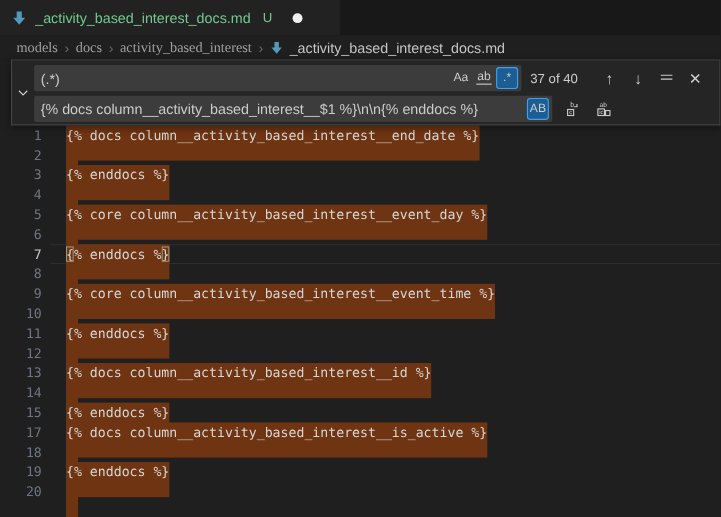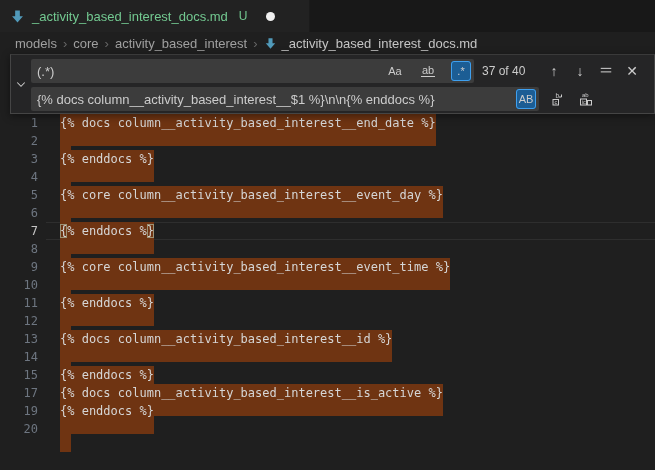--- a/index.html
+++ b/index.html
@@ -15,21 +15,21 @@
   .tabbar { height:32px; background:#181818; display:flex; }
   .tab {
     width:310px; background:#222222; display:flex; align-items:center;
     padding:0 10px; gap:7px; border-right:1px solid #1b1b1b; cursor:pointer;
   }
   .tab-label { color:#73c991; font-size:13px; white-space:nowrap; }
   .git-badge { color:#73c991; font-size:12px; margin-left:4px; }
   .mod-dot { width:9px; height:9px; border-radius:50%; background:#f0f0f0; margin-left:11px; flex:none; }
   
   .breadcrumbs { height:22px; display:flex; align-items:center; padding-left:15px; font-size:13px; color:#a0a0a0; gap:6px; background:#1f1f1f; }
-  .crumb { cursor:pointer; white-space:nowrap; }
+  .crumb { cursor:pointer; white-space:nowrap;font-family:Liberation Serif, serif; }
   .crumb-sep { color:#666; font-size:13px; }
   .crumb-file { color:#c5c5c5; display:flex; align-items:center; gap:5px; cursor:pointer; }
   
   .editor { position:absolute; top:54px; left:0; right:0; bottom:0; background:#1f1f1f; }
   .lines { position:absolute; top:60px; left:0; right:0; }
   .line { height:18px; display:flex; font-family:"DejaVu Sans Mono", monospace; font-size:12px; line-height:18px; position:relative; }
   .gutter { width:38px; flex:none; text-align:right; color:#6e7681; font-size:12px; }
   .gutter.cur { color:#c6c6c6; }
   .code { margin-left:22px; white-space:pre; color:#d6d6d6; }
   .match-bg { display:inline-block; height:32px; background:#6f3412; }
@@ -40,26 +40,26 @@
   .find-widget {
     position:absolute; top:54px; left:10px; right:0; height:60px;
     background:#252526; border:1px solid #454545; border-top-color:#3a3a3a;
     box-shadow:0 2px 8px rgba(0,0,0,0.45); display:flex; z-index:10;
   }
   .toggle-col { width:20px; display:flex; align-items:center; justify-content:center; cursor:pointer; color:#cccccc; }
   .fw-rows { flex:1; padding:4px 6px 4px 0; display:flex; flex-direction:column; gap:4px; }
   .frow { display:flex; align-items:center; height:24px; }
   .input-wrap { height:24px; background:#3c3c3c; border-radius:2px; display:flex; align-items:center; flex:none; }
   .find-wrap { width:443px; }
-  .replace-wrap { width:508px; }
+  .replace-wrap { width:471px; }
   .fw-input {
     background:transparent; border:none; outline:none; color:#cccccc;
     font:13px "Liberation Sans", sans-serif; padding:0 6px; flex:1; min-width:0;
   }
-  .opt-group { display:flex; gap:13px; padding-right:3px; flex:none;align-items:center; }
+  .opt-group { display:flex; gap:1px; padding-right:3px; flex:none;align-items:center; }
   .opt {
     width:20px; height:20px; border-radius:3px; display:flex; align-items:center;
     justify-content:center; font-size:11px; color:#cccccc; cursor:pointer; flex:none;
   }
   .opt.active { background:#1c5d94; outline:1px solid #3fa0ef; outline-offset:-1px; }
   .ww { border-bottom:1px solid currentColor; padding:0 1px; line-height:11px; }
   .count { margin-left:8px; font-size:12px; color:#cccccc; white-space:nowrap; min-width:58px; }
   .nav-group { margin-left:auto; display:flex; align-items:center; gap:6px; padding-right:6px; }
   .icon-btn { width:20px; height:20px; display:flex; align-items:center; justify-content:center; color:#cccccc; border-radius:3px; cursor:pointer; font-size:14px; }
   .rep-btns { display:flex; align-items:center; gap:8px; margin-left:9px; }
@@ -77,21 +77,21 @@
     </span>
     <span class="tab-label">_activity_based_interest_docs.md</span>
     <span class="git-badge">U</span>
     <span class="mod-dot"></span>
   </div>
 </div>
 
 <div class="breadcrumbs">
   <span class="crumb">models</span>
   <span class="crumb-sep">›</span>
-  <span class="crumb">core</span>
+  <span class="crumb">docs</span>
   <span class="crumb-sep">›</span>
   <span class="crumb">activity_based_interest</span>
   <span class="crumb-sep">›</span>
   <span class="crumb-file">
     <span>
       <svg width="13" height="13" viewBox="0 0 16 16">
         <path fill="#519aba" d="M8 14.5 2.2 7.6h3.3V1.5h5v6.1h3.3L8 14.5z"></path>
       </svg>
     </span>
     <span>_activity_based_interest_docs.md</span>
@@ -159,20 +159,24 @@
       </div>
       <div class="line">
         <div class="gutter">15</div>
         <div class="code"><span class="match-bg">{% enddocs %}</span></div>
       </div>
       <div class="line">
         <div class="gutter">17</div>
         <div class="code"><span class="match-bg">{% docs column__activity_based_interest__is_active %}</span></div>
       </div>
       <div class="line">
+        <div class="gutter">18</div>
+        <div class="code"><span class="match-bg empty-match"></span></div>
+      </div>
+      <div class="line">
         <div class="gutter">19</div>
         <div class="code"><span class="match-bg">{% enddocs %}</span></div>
       </div>
       <div class="line">
         <div class="gutter">20</div>
         <div class="code"><span class="match-bg empty-match"></span></div>
       </div>
     </div>
 </div>
 

